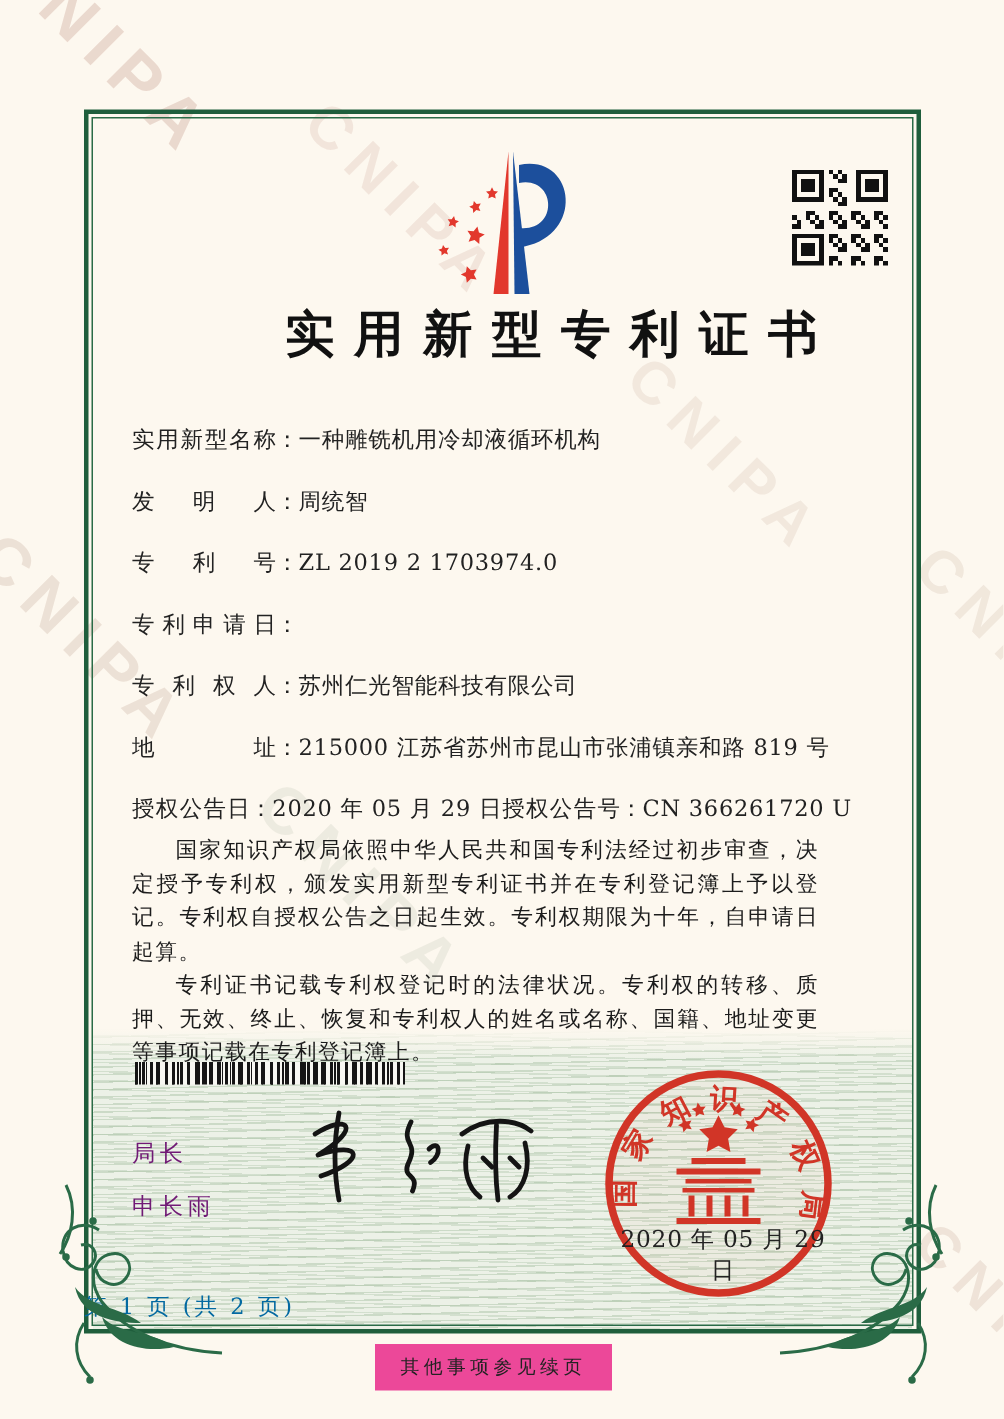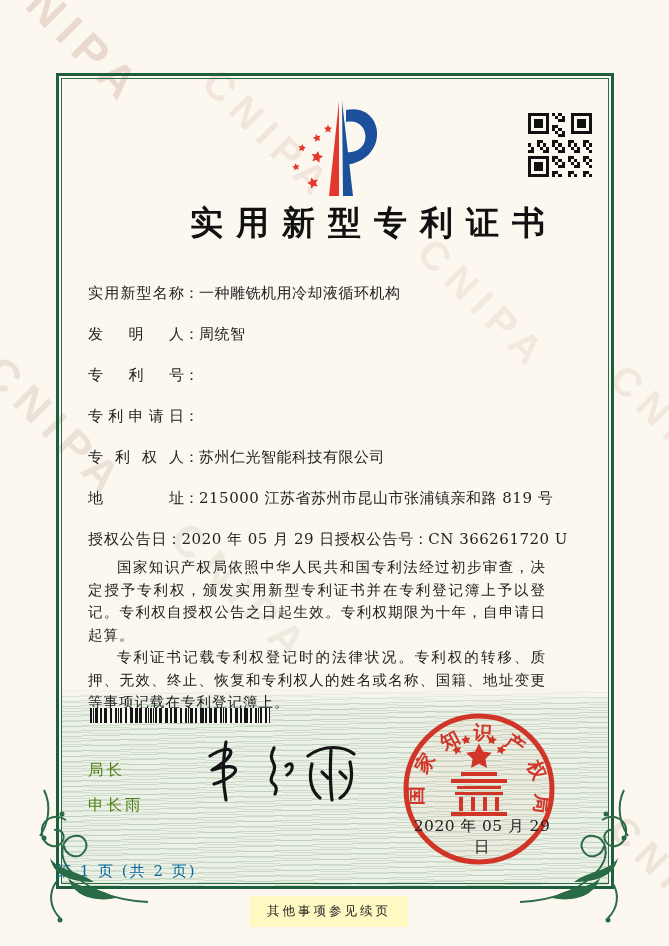--- a/index.html
+++ b/index.html
@@ -36,28 +36,28 @@
          text-align:justify;letter-spacing:1px;color:#1c1c1c;}
   #paras p{margin:0;text-indent:2em;font-family:Liberation Serif, serif;}
   
   #barcode{position:absolute;left:90px;top:708px;width:180px;height:15px;
      background:
        repeating-linear-gradient(90deg,#151515 0 2px,rgba(0,0,0,0) 2px 5px),
        repeating-linear-gradient(90deg,#151515 0 1px,rgba(0,0,0,0) 1px 7px),
        repeating-linear-gradient(90deg,rgba(0,0,0,0) 0 3px,#151515 3px 4px,rgba(0,0,0,0) 4px 11px),
        #f7f7f2;}
   #signer{position:absolute;left:88px;top:753px;font-size:15.5px;letter-spacing:3px;
-          line-height:35px;color:#4d7c0f;}
+          line-height:35px;color:#701a75;font-family:Liberation Mono, monospace;}
   #sig{position:absolute;left:196px;top:730px;}
   #seal{position:absolute;left:400px;top:710px;}
   #sealdate{position:absolute;left:412px;top:816px;width:140px;text-align:center;
             font-size:15.5px;letter-spacing:.5px;color:#222;z-index:6;}
   #pageind{position:absolute;left:56px;top:862px;width:552px;text-align:left;
            font-size:15px;letter-spacing:2px;color:#0369a1;}
-  #footnote{position:absolute;left:250px;top:896px;background:#fef9c3;padding:7px 17px;
+  #footnote{position:absolute;left:250px;top:896px;background:#ec4899;padding:7px 17px;
             font-size:12.5px;letter-spacing:3px;color:#222;}
   .corner{position:absolute;z-index:5;}
   svg{display:block;}
 </style>
 </head>
 <body>
 
 <div id="page">
 
   <span class="wm" style="left:-22px;top:4px;font-size:46px;opacity:.55;color:#dcc0b4;">CNIPA</span>
@@ -201,20 +201,21 @@
         <span class="fvalue">一种雕铣机用冷却液循环机构</span>
     </div>
     <div class="frow">
       <span class="flabel">发明人</span>
         <span>：</span>
         <span class="fvalue">周统智</span>
     </div>
     <div class="frow">
       <span class="flabel">专利号</span>
         <span>：</span>
+        <span class="fvalue">ZL 2019 2 1703974.0</span>
     </div>
     <div class="frow">
       <span class="flabel">专利申请日</span>
         <span>：</span>
     </div>
     <div class="frow">
       <span class="flabel">专利权人</span>
         <span>：</span>
         <span class="fvalue">苏州仁光智能科技有限公司</span>
     </div>

